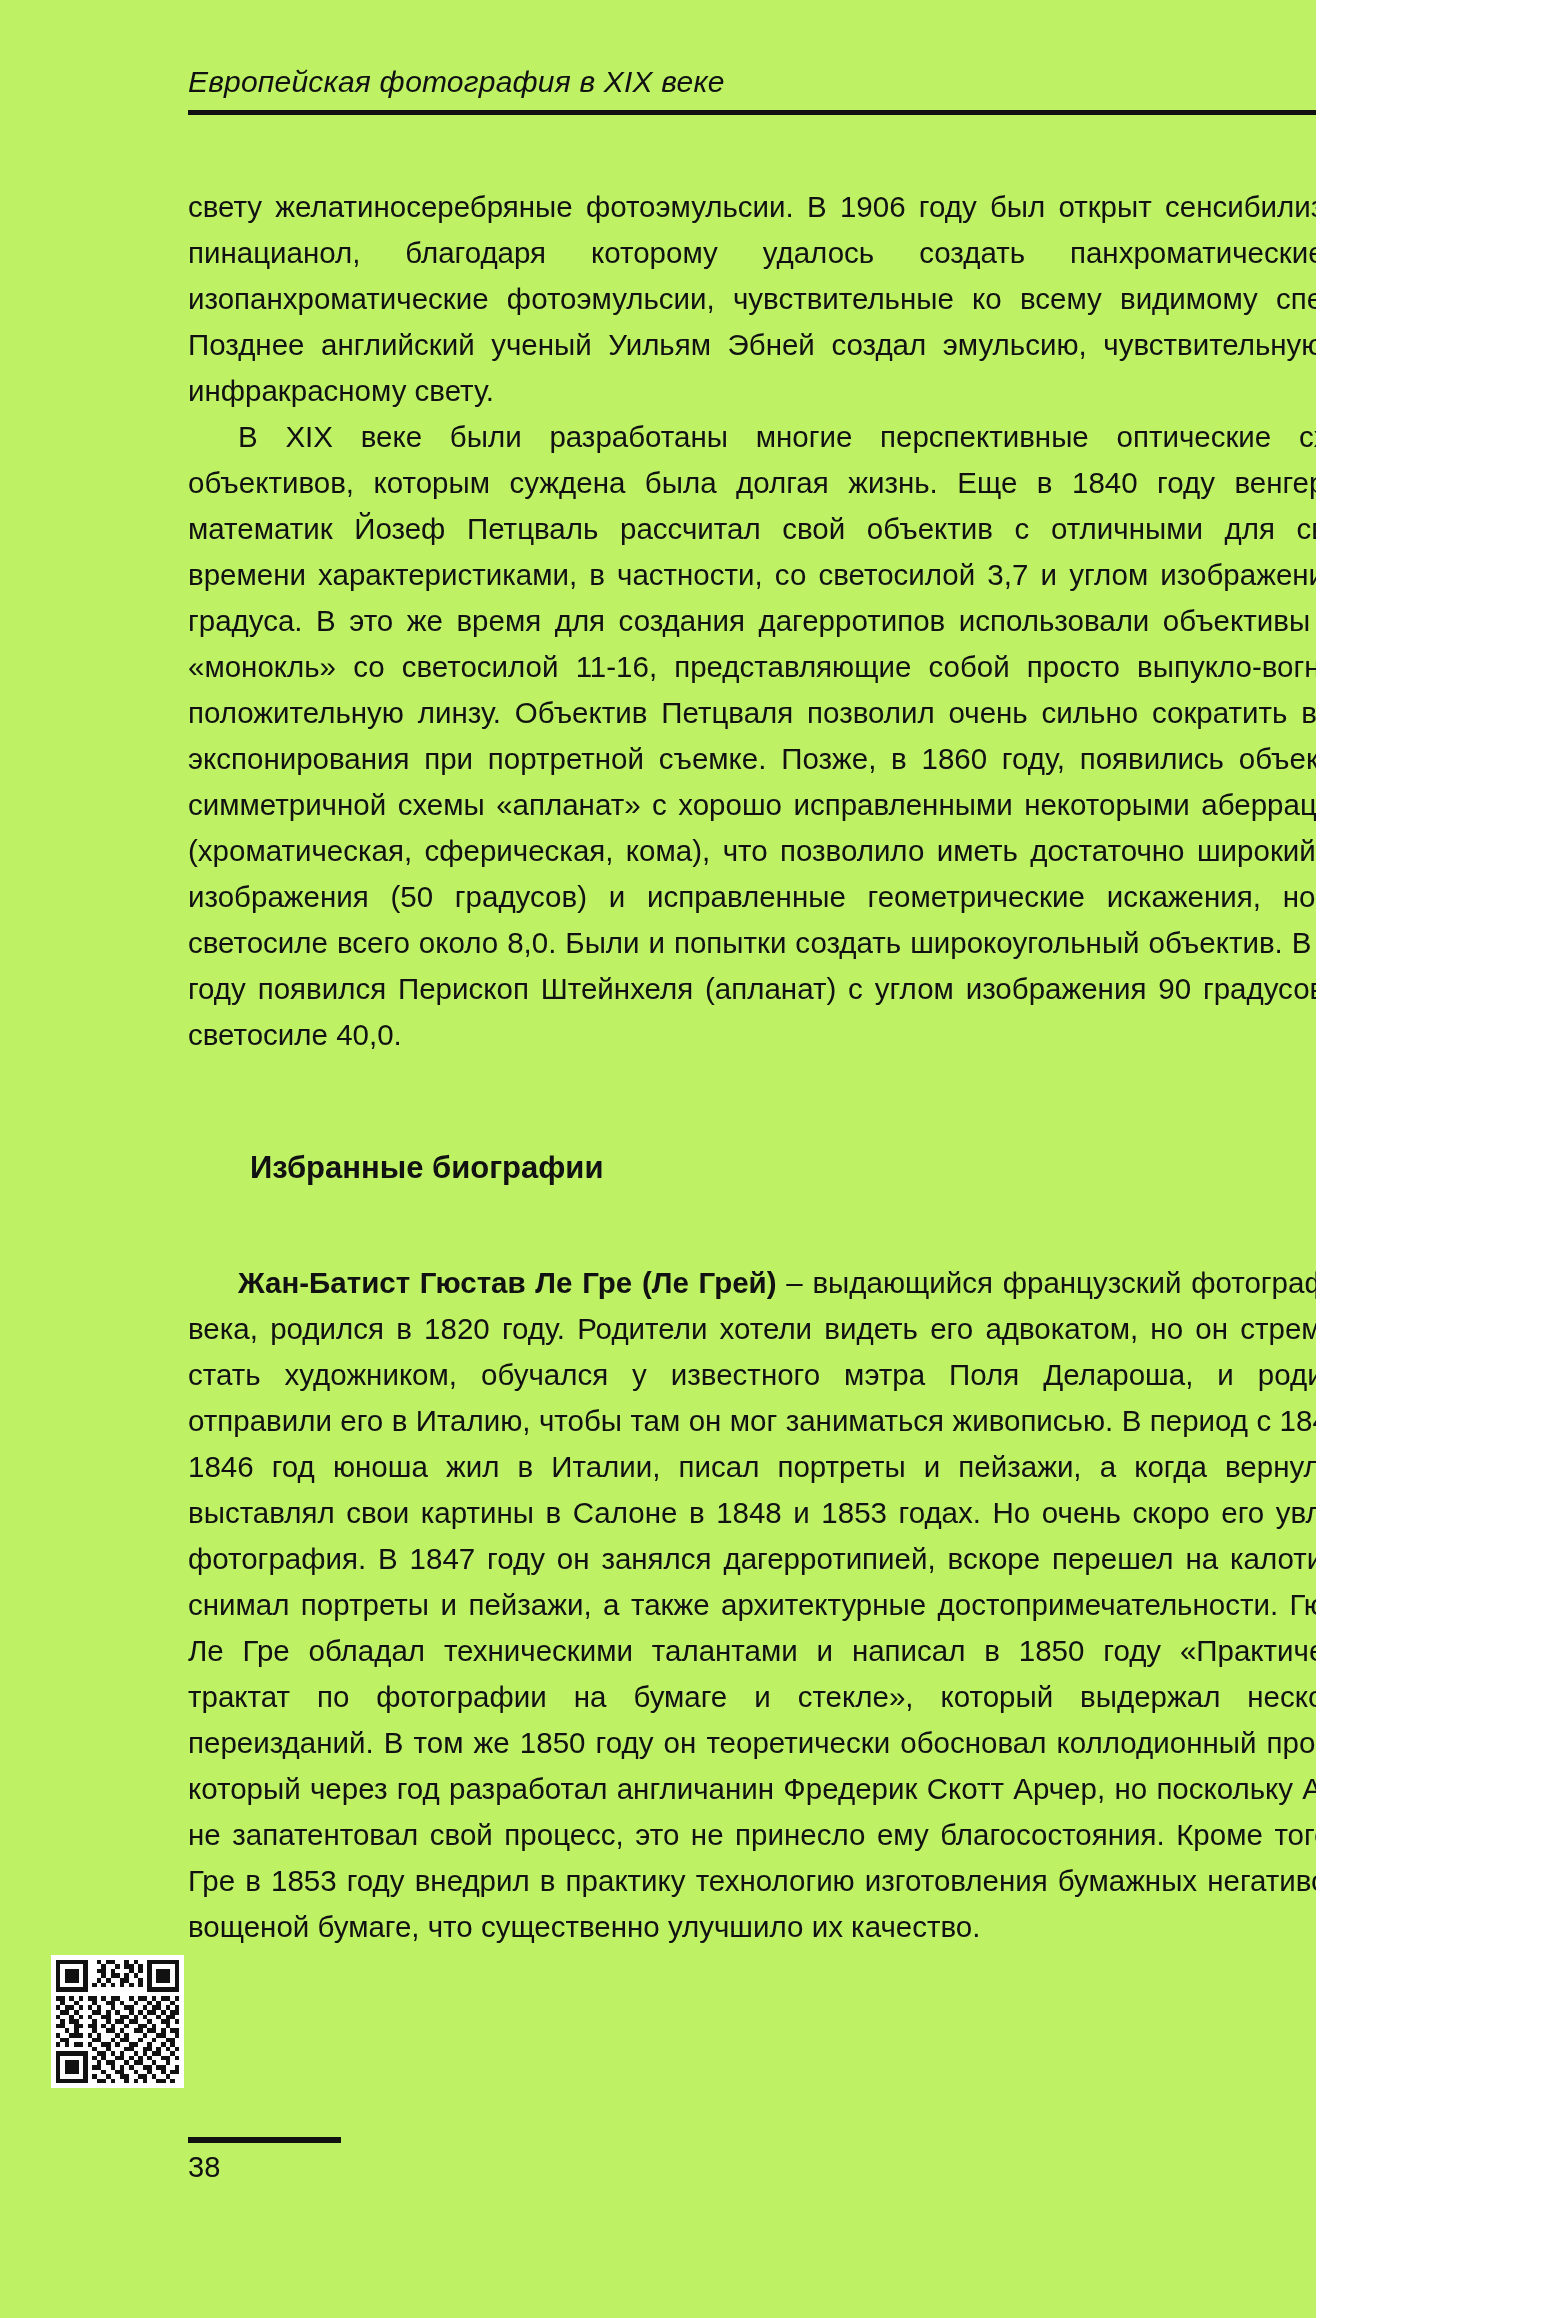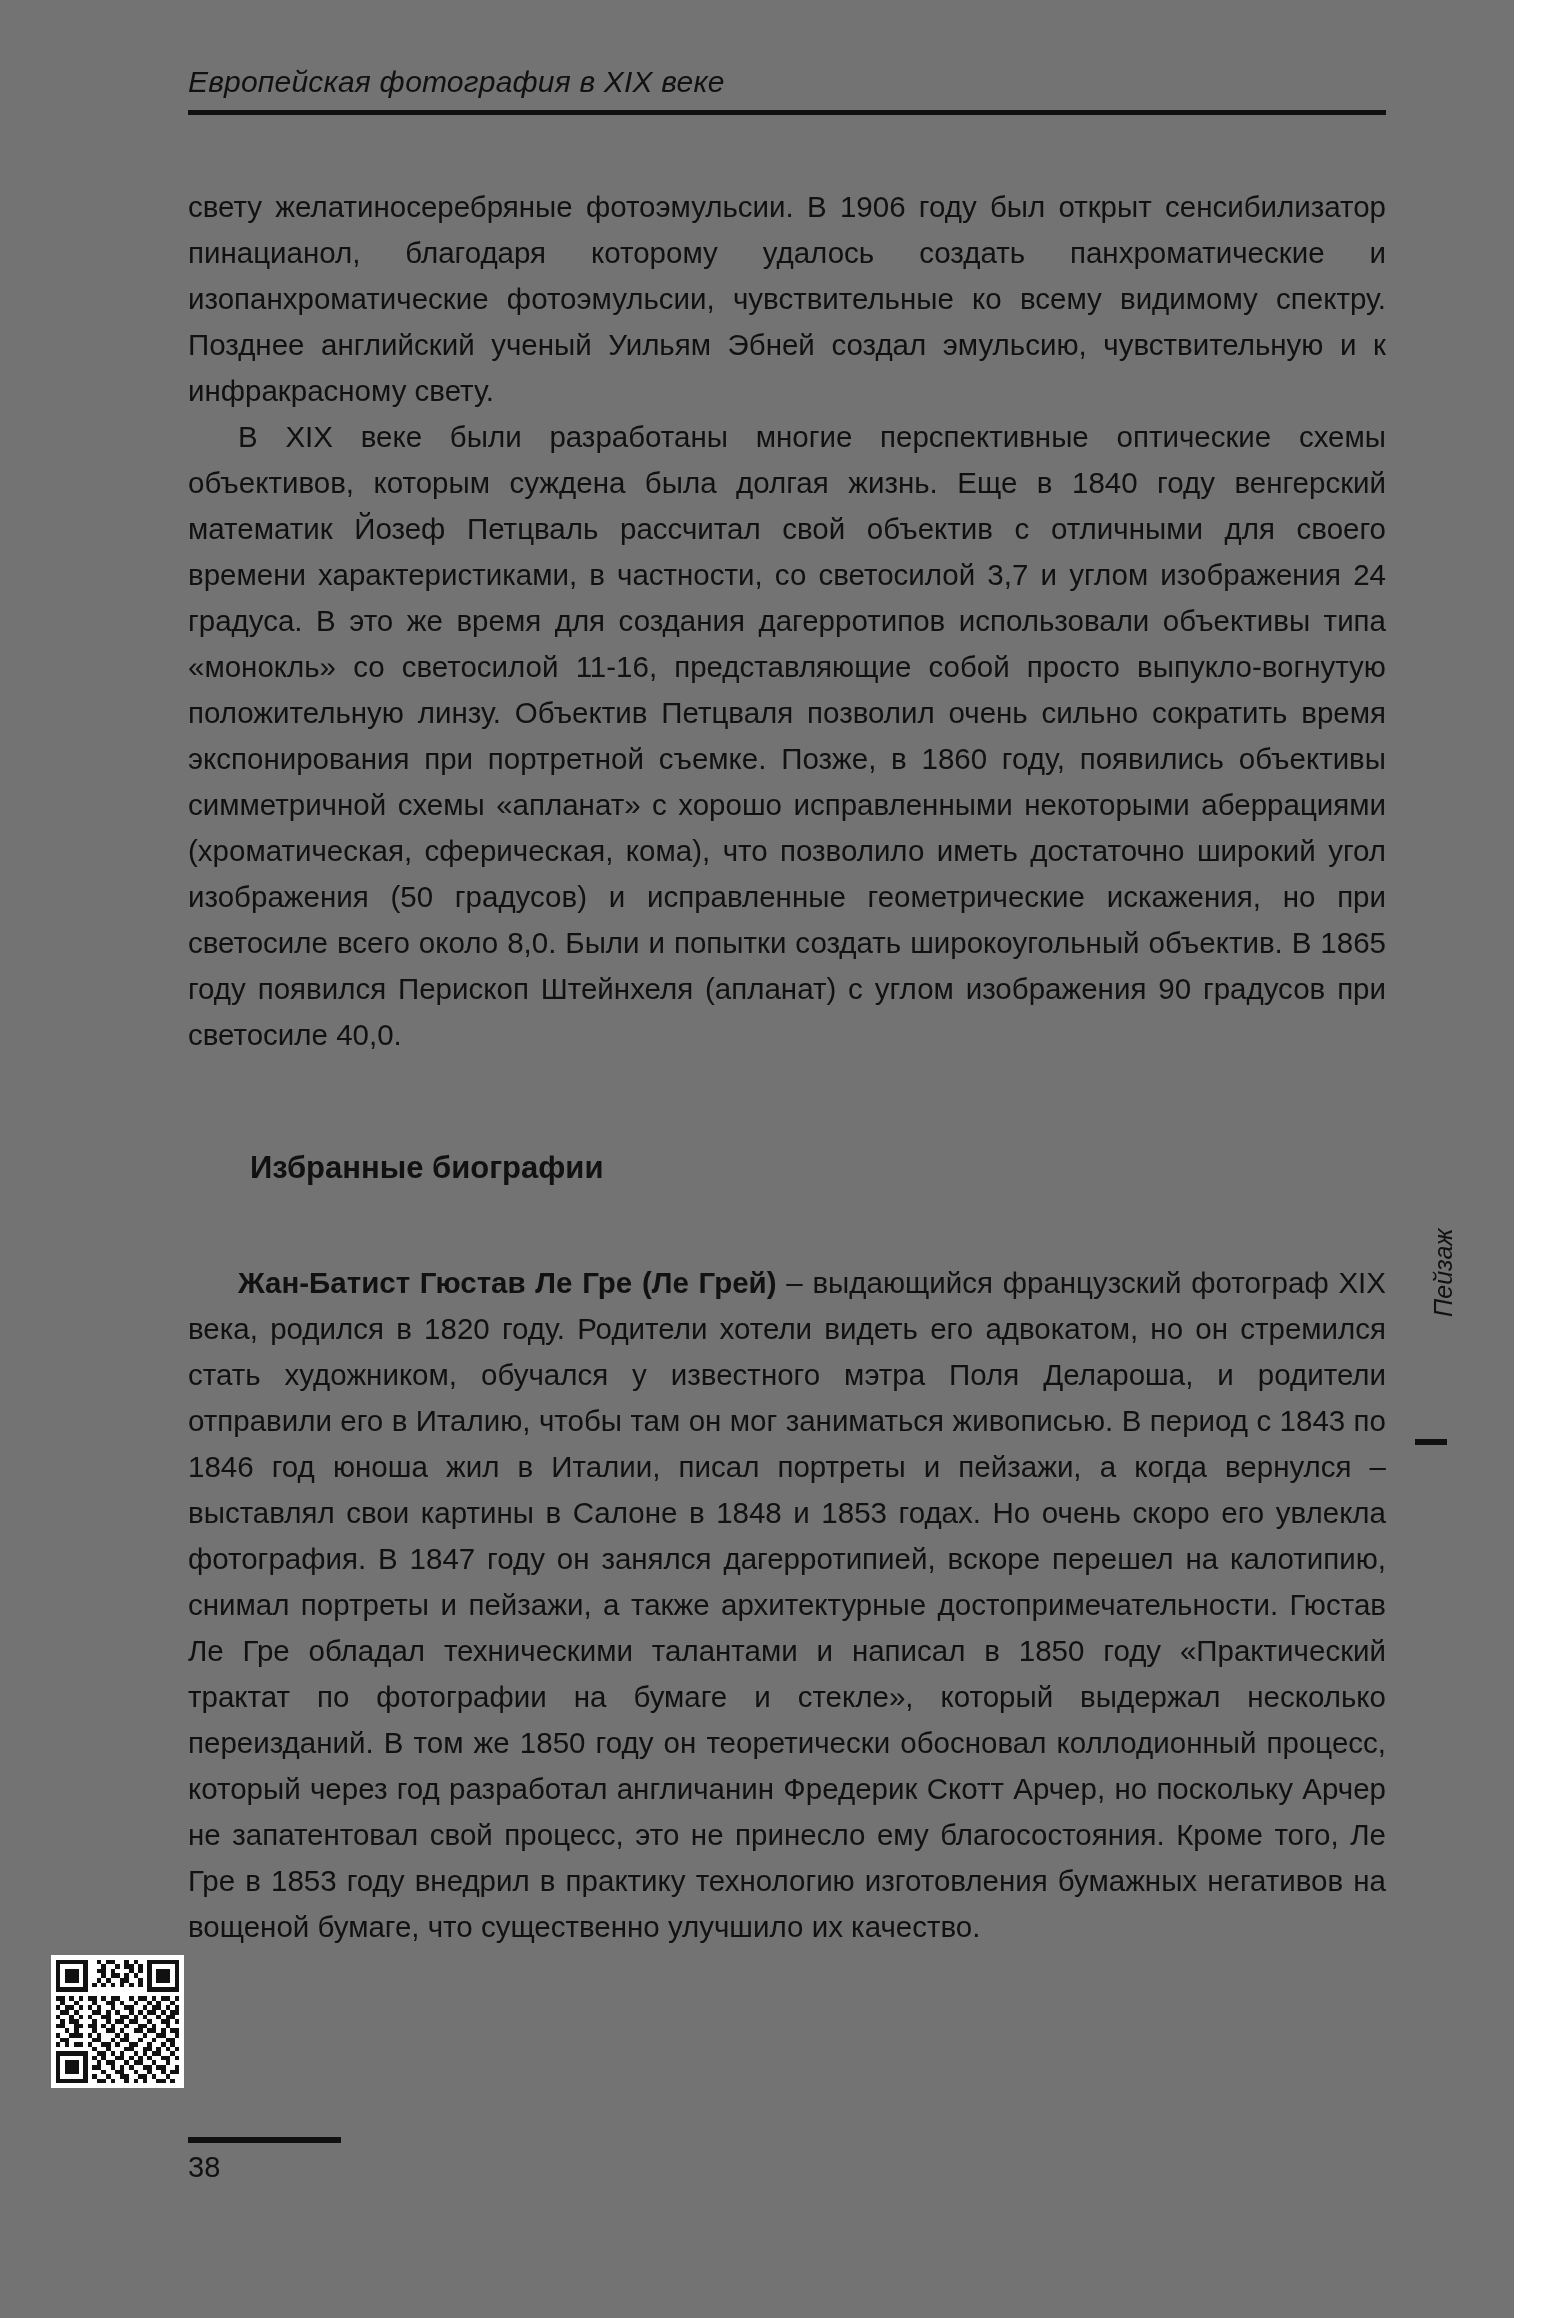--- a/index.html
+++ b/index.html
@@ -7,23 +7,23 @@
     margin: 0;
     padding: 0;
     background: #ffffff;
   }
   body {
     font-family: "Liberation Sans", "DejaVu Sans", sans-serif;
     color: #111111;
   }
   .page {
     position: relative;
-    width: 1514px;
+    width: 1316px;
     height: 2319px;
-    background: #737373;
+    background: #bef264;
     overflow: hidden;
     box-sizing: border-box;
   }
 
   
   .runhead-wrap {
     position: absolute;
     left: 188px;
     top: 65px;
     width: 1198px;

